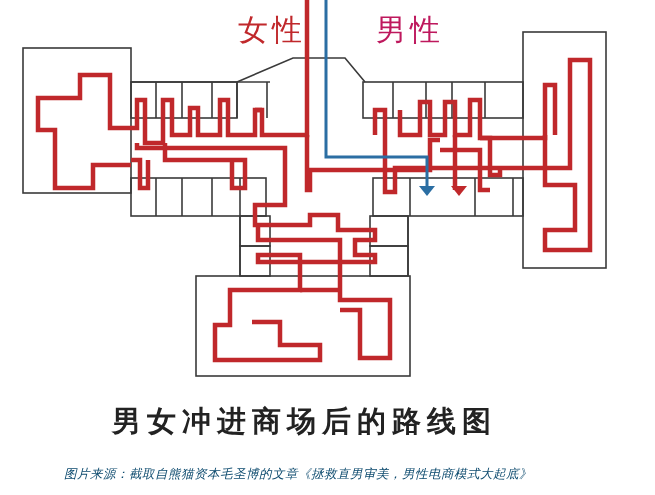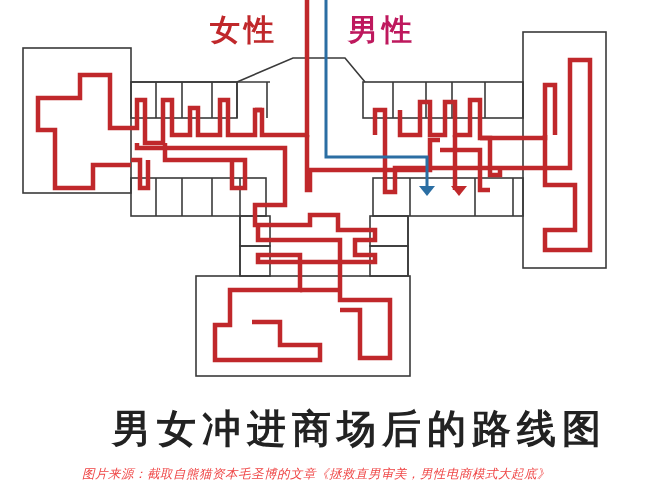--- a/index.html
+++ b/index.html
@@ -1,22 +1,22 @@
 <!DOCTYPE html>
 <html><head>
 <meta charset="utf-8">
 <style>
   html, body { margin:0; padding:0; background:#ffffff; }
   body { width:655px; height:495px; position:relative; overflow:hidden; font-family:"DejaVu Sans", sans-serif; }
   #diagram { position:absolute; left:0; top:0; width:655px; height:495px; }
-  .label { position:absolute; font-family:"DejaVu Serif", serif; font-size:30px; font-weight:bold; letter-spacing:4px; }
+  .label { position:absolute; font-family:"DejaVu Serif", serif; font-size:30px; font-weight:normal; letter-spacing:4px;margin-left:28px; }
   #label-female { left:210px; top:10px; }
   #label-male { left:348px; top:10px; }
-  #title { position:absolute; left:112px; top:402px; font-family:"DejaVu Serif", serif; font-size:39px; font-weight:bold; letter-spacing:6px; color:#222; }
-  #caption { position:absolute; left:82px; top:466px; font-size:12.5px; font-style:italic; color:#ef4444; letter-spacing:0.5px; }
+  #title { position:absolute; left:112px; top:402px; font-family:"DejaVu Serif", serif; font-size:29px; font-weight:bold; letter-spacing:6px; color:#222; }
+  #caption { position:absolute; left:64px; top:466px; font-size:12.5px; font-style:italic; color:#0c4a6e; letter-spacing:0.5px; }
 </style>
 </head>
 <body>
 
 <svg id="diagram" viewBox="0 0 655 495" xmlns="http://www.w3.org/2000/svg">
 
   <g fill="none" stroke="#3a3a3a" stroke-width="1.6">
 
     <rect x="23" y="48" width="108" height="145"></rect>
 

